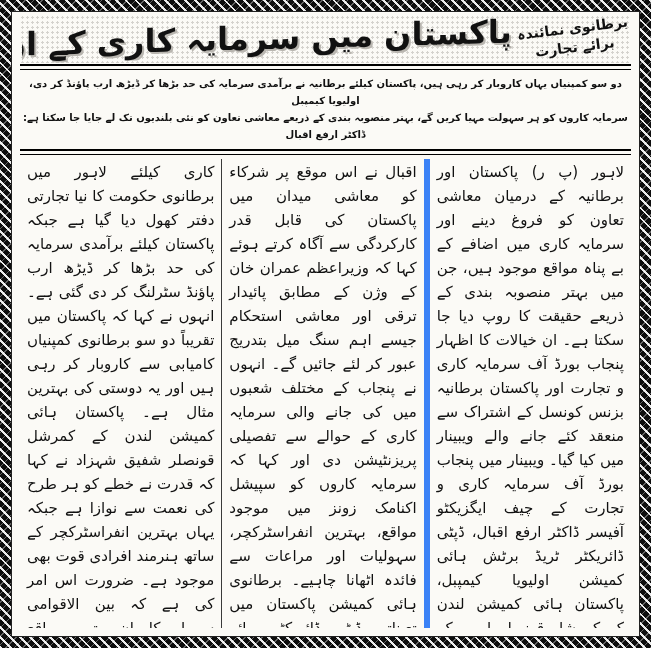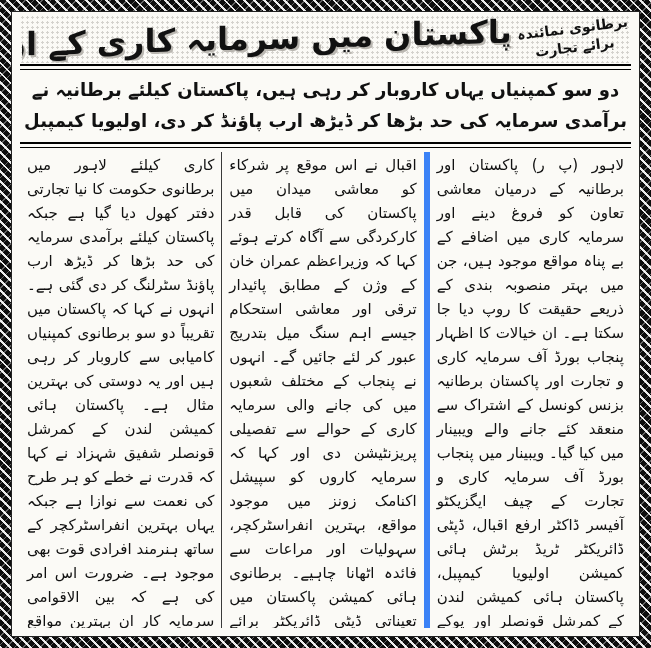--- a/index.html
+++ b/index.html
@@ -45,21 +45,21 @@
     padding-left:2px;
   }
   .rule {
     height:3px;
     border-top:2px solid #000;
     border-bottom:1px solid #000;
     margin:1px 0;
   }
   .subhead {
     direction:rtl; text-align:center;
-    font-weight:bold; font-size:18px; line-height:1.7;
+    font-weight:bold; font-size:10px; line-height:1.7;
     padding:4px 2px 5px 2px;
   }
   .columns {
     flex:1; direction:rtl;
     display:flex; overflow:hidden;
     margin-top:3px;
   }
   .col {
     flex:1; box-sizing:border-box;
     padding:1px 7px 0 7px;
@@ -80,20 +80,21 @@
         <div>برطانوی نمائندہ</div>
         <div>برائے تجارت</div>
       </div>
       <div class="headline">پاکستان میں سرمایہ کاری کے ان گنت مواقع موجود ہیں</div>
     </div>
 
     <div class="rule"></div>
 
     <div class="subhead">
       <div>دو سو کمپنیاں یہاں کاروبار کر رہی ہیں، پاکستان کیلئے برطانیہ نے برآمدی سرمایہ کی حد بڑھا کر ڈیڑھ ارب پاؤنڈ کر دی، اولیویا کیمپبل</div>
+      <div>سرمایہ کاروں کو ہر سہولت مہیا کریں گے، بہتر منصوبہ بندی کے ذریعے معاشی تعاون کو نئی بلندیوں تک لے جایا جا سکتا ہے: ڈاکٹر ارفع اقبال</div>
     </div>
 
     <div class="rule"></div>
 
     <div class="columns">
       <div class="col">لاہور (پ ر) پاکستان اور برطانیہ کے درمیان معاشی تعاون کو فروغ دینے اور سرمایہ کاری میں اضافے کے بے پناہ مواقع موجود ہیں، جن میں بہتر منصوبہ بندی کے ذریعے حقیقت کا روپ دیا جا سکتا ہے۔ ان خیالات کا اظہار پنجاب بورڈ آف سرمایہ کاری و تجارت اور پاکستان برطانیہ بزنس کونسل کے اشتراک سے منعقد کئے جانے والے ویبینار میں کیا گیا۔ ویبینار میں پنجاب بورڈ آف سرمایہ کاری و تجارت کے چیف ایگزیکٹو آفیسر ڈاکٹر ارفع اقبال، ڈپٹی ڈائریکٹر ٹریڈ برٹش ہائی کمیشن اولیویا کیمپبل، پاکستان ہائی کمیشن لندن کے کمرشل قونصلر اور یوکے پاکستان بزنس کونسل کے پاکستان میں صدر خورشید برلاس، یوکے پی بی سی کے برطانیہ میں سربراہ اور ایڈوائزری کونسل کے ڈاکٹر عمر مرتضیٰ نے خطاب کیا جبکہ متعلقہ محکموں کے نمائندگان اور تاجر برادری سمیت مختلف شعبہ ہائے زندگی سے تعلق رکھنے والے افراد نے بھی اس میں شرکت کی۔ سربراہ سرمایہ کاری بورڈ ڈاکٹر ارفع</div>
       <div class="col col-middle">اقبال نے اس موقع پر شرکاء کو معاشی میدان میں پاکستان کی قابل قدر کارکردگی سے آگاہ کرتے ہوئے کہا کہ وزیراعظم عمران خان کے وژن کے مطابق پائیدار ترقی اور معاشی استحکام جیسے اہم سنگ میل بتدریج عبور کر لئے جائیں گے۔ انہوں نے پنجاب کے مختلف شعبوں میں کی جانے والی سرمایہ کاری کے حوالے سے تفصیلی پریزنٹیشن دی اور کہا کہ سرمایہ کاروں کو سپیشل اکنامک زونز میں موجود مواقع، بہترین انفراسٹرکچر، سہولیات اور مراعات سے فائدہ اٹھانا چاہیے۔ برطانوی ہائی کمیشن پاکستان میں تعیناتی ڈپٹی ڈائریکٹر برائے تجارت اولیویا کیمپبل نے ویبینار میں خصوصی شرکت کی۔ انہوں نے کہا کہ پنجاب آبادی کے لحاظ سے پاکستان کا سب سے بڑا صوبہ ہے اور یہاں سرمایہ کاروں کو ہر طرح کی سہولیات میسر ہیں۔ پنجاب میں سرمایہ کاری کیلئے ان گنت اور لامحدود مواقع موجود ہیں اور مجھے یہ کہتے ہوئے فخر محسوس ہو رہا ہے کہ برطانوی سرمایہ کاروں کو ہر سہولت</div>
       <div class="col">کاری کیلئے لاہور میں برطانوی حکومت کا نیا تجارتی دفتر کھول دیا گیا ہے جبکہ پاکستان کیلئے برآمدی سرمایہ کی حد بڑھا کر ڈیڑھ ارب پاؤنڈ سٹرلنگ کر دی گئی ہے۔ انہوں نے کہا کہ پاکستان میں تقریباً دو سو برطانوی کمپنیاں کامیابی سے کاروبار کر رہی ہیں اور یہ دوستی کی بہترین مثال ہے۔ پاکستان ہائی کمیشن لندن کے کمرشل قونصلر شفیق شہزاد نے کہا کہ قدرت نے خطے کو ہر طرح کی نعمت سے نوازا ہے جبکہ یہاں بہترین انفراسٹرکچر کے ساتھ ہنرمند افرادی قوت بھی موجود ہے۔ ضرورت اس امر کی ہے کہ بین الاقوامی سرمایہ کار ان بہترین مواقع سے فائدہ اٹھائیں اور پنجاب کے مختلف سیکٹروں میں سرمایہ کاری کریں۔ ویبینار سے یوکے پاکستان بزنس کونسل کے پاکستان میں صدر خورشید برلاس، برطانیہ میں کمرشل قونصلر شفیق شہزاد، یوکے پاکستان بزنس کونسل کے ایڈوائزری بورڈ نے بھی خطاب کیا اور دیگر نے بھی خطاب کیا۔</div>
     </div>
 

